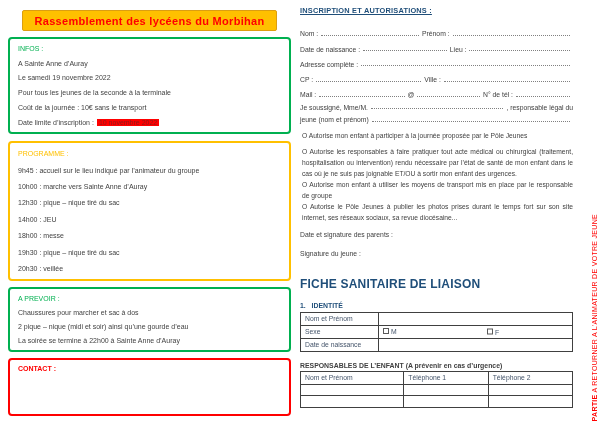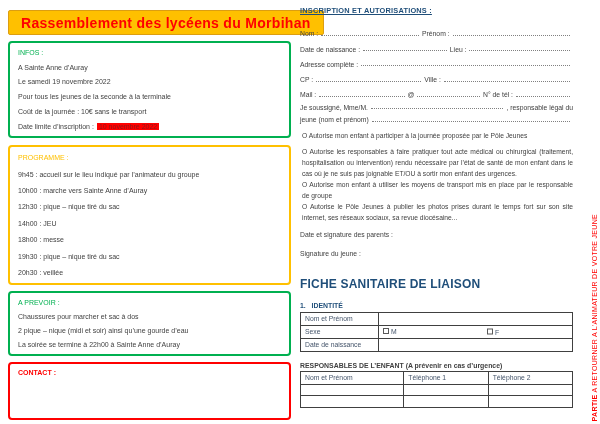--- a/index.html
+++ b/index.html
@@ -3,21 +3,21 @@
 <meta charset="utf-8">
 <style>
   * { margin:0; padding:0; box-sizing:border-box; }
   html,body { width:600px; height:424px; }
   body { font-family:"Liberation Sans", sans-serif; background:#ffffff; position:relative; overflow:hidden; }
   .page { position:absolute; inset:0; background:#ffffff; }
 
   
   .left-col { position:absolute; left:8px; top:10px; width:283px; }
   .title-box { width:fit-content; margin:0 auto 6px auto; background:#FFC000; border:1px solid #DC9E11;
-               border-radius:2px; padding:4px 12px 3px 12px; font-size:14px; font-weight:bold;
+               border-radius:2px; padding:4px 12px 3px 12px; font-size:11px; font-weight:bold;
                color:#FF0000; letter-spacing:.3px; white-space:nowrap; }
   .box { border-radius:4px; padding:3px 8px 2px 8px; margin-bottom:7px; font-size:7px; color:#3F3F3F; background:#fff; }
   .box .box-label { font-weight:normal; }
   .box-infos { border:2px solid #00B050; }
   .box-infos div { line-height:14.7px; }
   .box-infos .box-label { color:#00B050; }
   .box-programme { border:2px solid #FFC000; margin-bottom:6px; }
   .box-programme div { line-height:16.4px; }
   .box-programme .box-label { color:#FFC000; }
   .box-prevoir { border:2px solid #00B050; margin-bottom:6px; }

